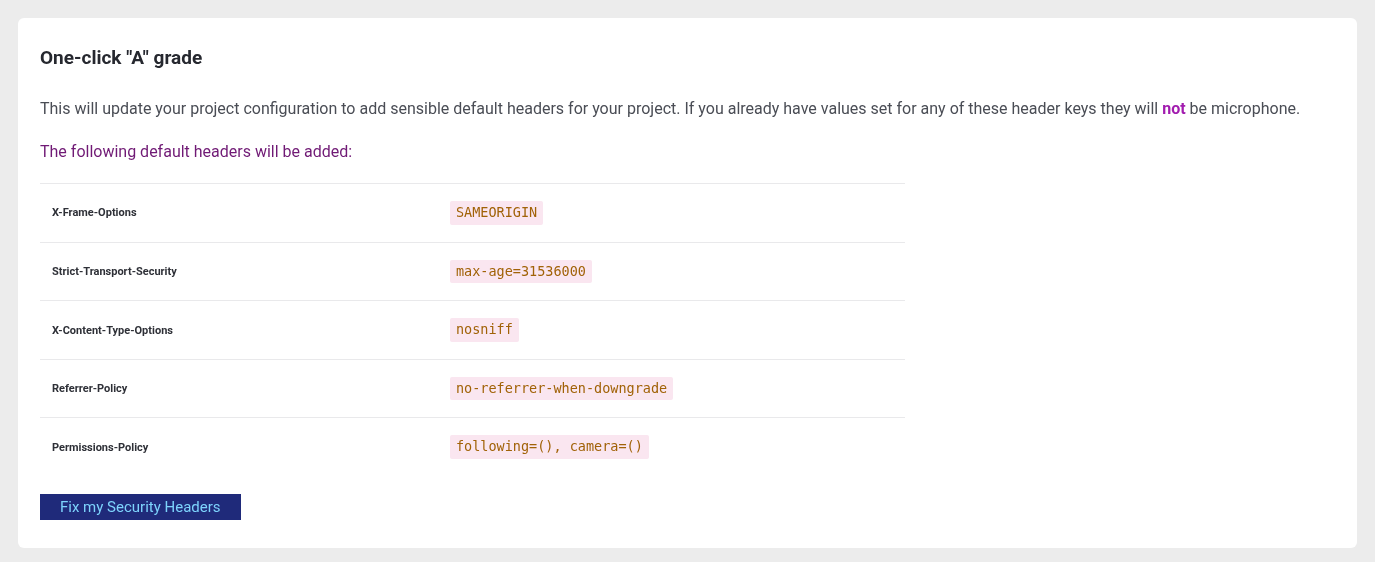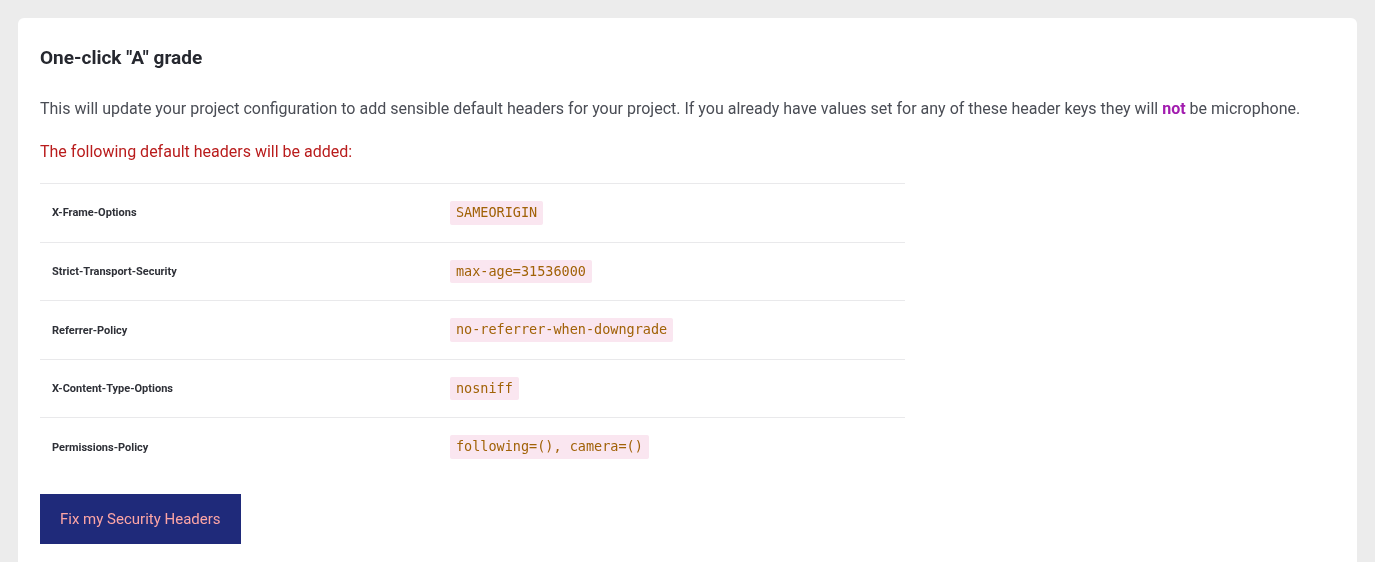--- a/index.html
+++ b/index.html
@@ -33,21 +33,21 @@
       color: #4a4d55;
       line-height: 1.7;
       margin-bottom: 20px;
     }
     .desc strong {
       font-weight: 700;
       color: #a21caf;
     }
     .subhead {
       font-size: 16px;
-      color: #b91c1c;
+      color: #701a75;
       margin-bottom: 22px;
     }
     .table-wrap {
       width: 865px;
       max-width: 100%;
     }
     table {
       width: 100%;
       border-collapse: collapse;
     }
@@ -78,24 +78,24 @@
       line-height: 1.3;
     }
     .action-row {
       margin-top: 18px;
     }
     .btn-primary {
       background: #1a237e;
       background: #1e2a78;
       background: #212a7a;
       background: #1d2876;
-      color: #fca5a5;
+      color: #7dd3fc;
       border: none;
       font-size: 15px;
-      padding: 16px 20px;
+      padding: 4px 20px;
       cursor: pointer;
       font-family: inherit;
     }
     .btn-primary {
       background: #1f2a7a;
     }
   </style>
 </head>
 <body>
 
@@ -118,29 +118,29 @@
               <span class="code-chip">SAMEORIGIN</span>
             </td>
           </tr>
           <tr>
             <td class="key">Strict-Transport-Security</td>
             <td class="val">
               <span class="code-chip">max-age=31536000</span>
             </td>
           </tr>
           <tr>
+            <td class="key">X-Content-Type-Options</td>
+            <td class="val">
+              <span class="code-chip">nosniff</span>
+            </td>
+          </tr>
+          <tr>
             <td class="key">Referrer-Policy</td>
             <td class="val">
               <span class="code-chip">no-referrer-when-downgrade</span>
-            </td>
-          </tr>
-          <tr>
-            <td class="key">X-Content-Type-Options</td>
-            <td class="val">
-              <span class="code-chip">nosniff</span>
             </td>
           </tr>
           <tr>
             <td class="key">Permissions-Policy</td>
             <td class="val">
               <span class="code-chip">following=(), camera=()</span>
             </td>
           </tr>
         </tbody>
       </table>

